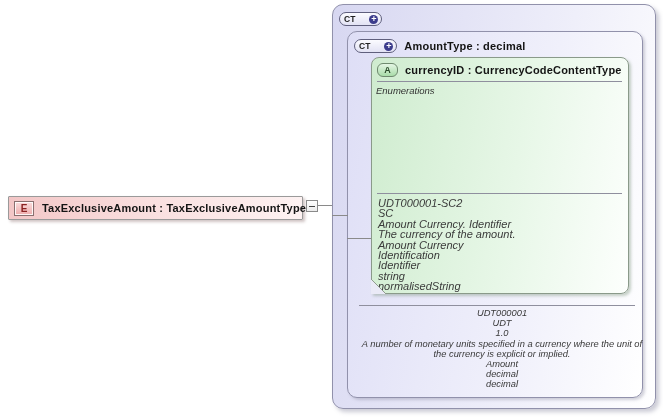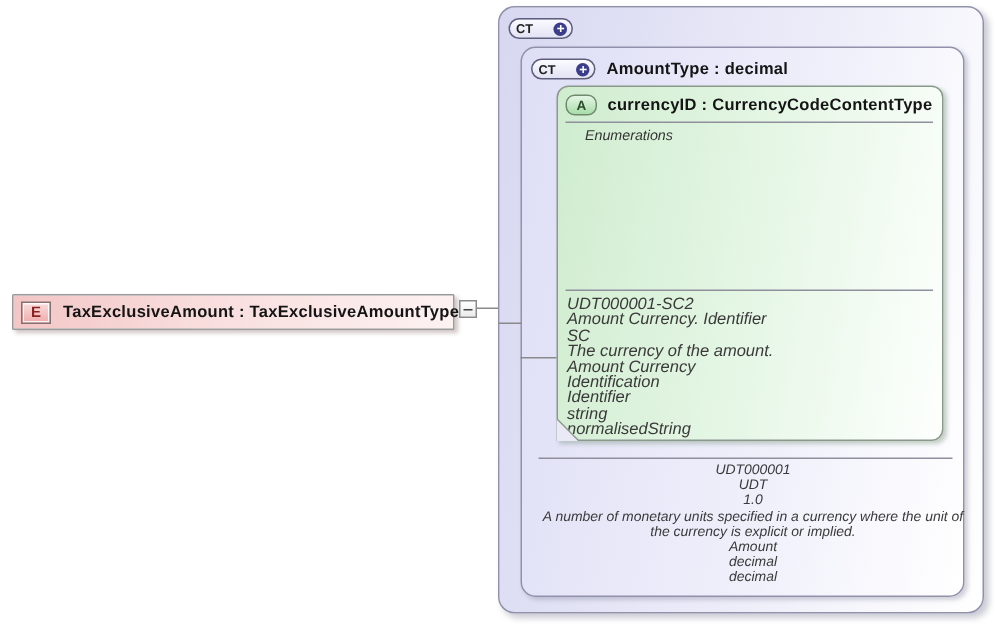--- a/index.html
+++ b/index.html
@@ -59,21 +59,21 @@
   .a-badge{width:21px;height:14px;box-sizing:border-box;border:1px solid #6f8a6f;border-radius:6px;
     background:linear-gradient(180deg,#e4f6e4,#a9dca9);
     color:#2a4a2a;font-size:9px;font-weight:bold;
     display:flex;align-items:center;justify-content:center;flex:none;}
   .attr-title{font-size:11px;}
 
   .sep{position:absolute;height:1px;background:var(--separator-color);}
   .sep-attr-1{left:5px;right:6px;top:23px;}
   .sep-attr-2{left:5px;right:6px;top:135px;}
 
-  .enum-section{position:absolute;left:18px;top:28px;right:3px;display:flex;}
+  .enum-section{position:absolute;left:4px;top:28px;right:3px;display:flex;}
   .enum-label{width:66px;flex:none;font-style:italic;font-size:9.5px;color:#333333;line-height:10.4px;}
   .enum-values{font-size:9.5px;color:var(--enum-value-color);}
   .enum-values>div{line-height:10.4px;}
 
   .attr-doc{position:absolute;left:6px;top:140px;right:3px;
     font-style:italic;font-size:11px;color:var(--doc-text-color);}
   .attr-doc>div{line-height:10.4px;}
 
   .fold{position:absolute;left:-1px;bottom:-1px;z-index:3;}
 
@@ -121,22 +121,22 @@
           <span class="a-badge">A</span>
           <span class="box-title attr-title">currencyID : CurrencyCodeContentType</span>
         </div>
         <div class="sep sep-attr-1"></div>
         <div class="enum-section">
           <div class="enum-label">Enumerations</div>
         </div>
         <div class="sep sep-attr-2"></div>
         <div class="attr-doc">
             <div>UDT000001-SC2</div>
+            <div>SC</div>
             <div>Amount Currency. Identifier</div>
-            <div>SC</div>
             <div>The currency of the amount.</div>
             <div>Amount Currency</div>
             <div>Identification</div>
             <div>Identifier</div>
             <div>string</div>
             <div>normalisedString</div>
           </div>
         <svg class="fold" width="15" height="15">
           <polygon points="0,0 15,15 0,15" fill="#eaeaf7"></polygon>
           <line x1="0" y1="0" x2="15" y2="15" stroke="#8f9a8f" stroke-width="1"></line>

